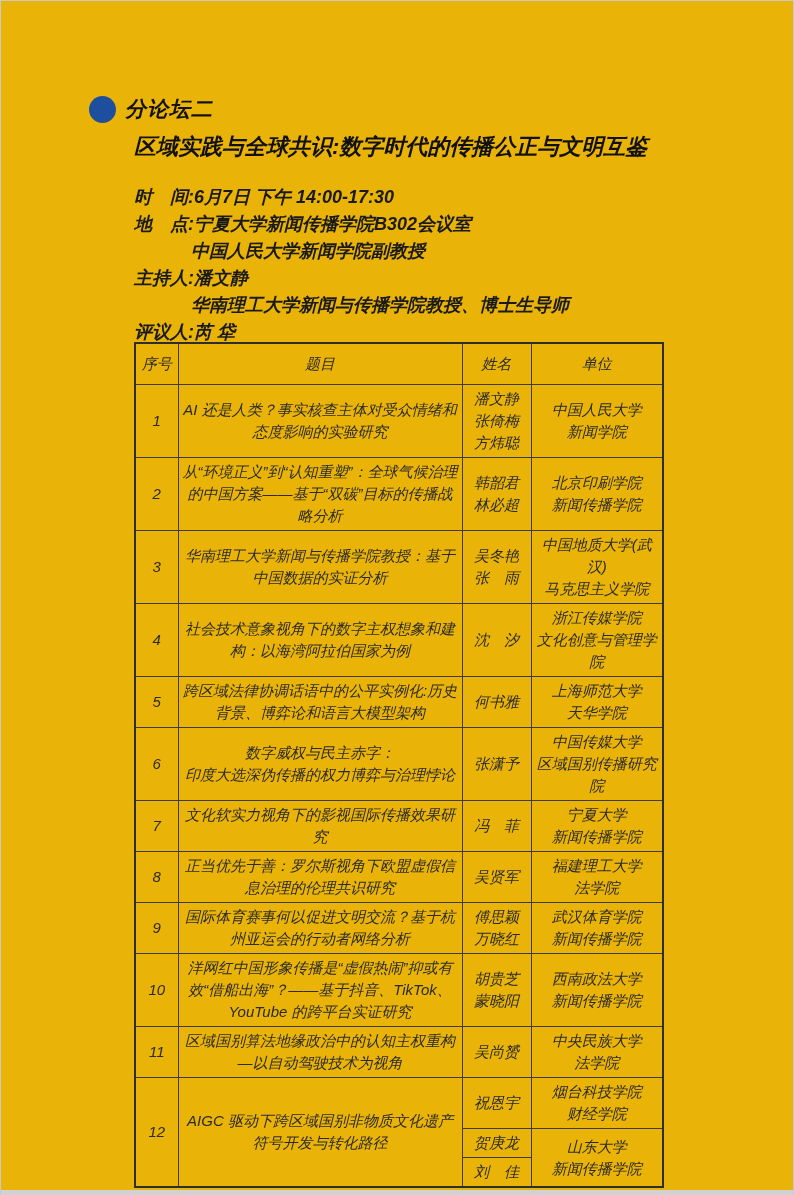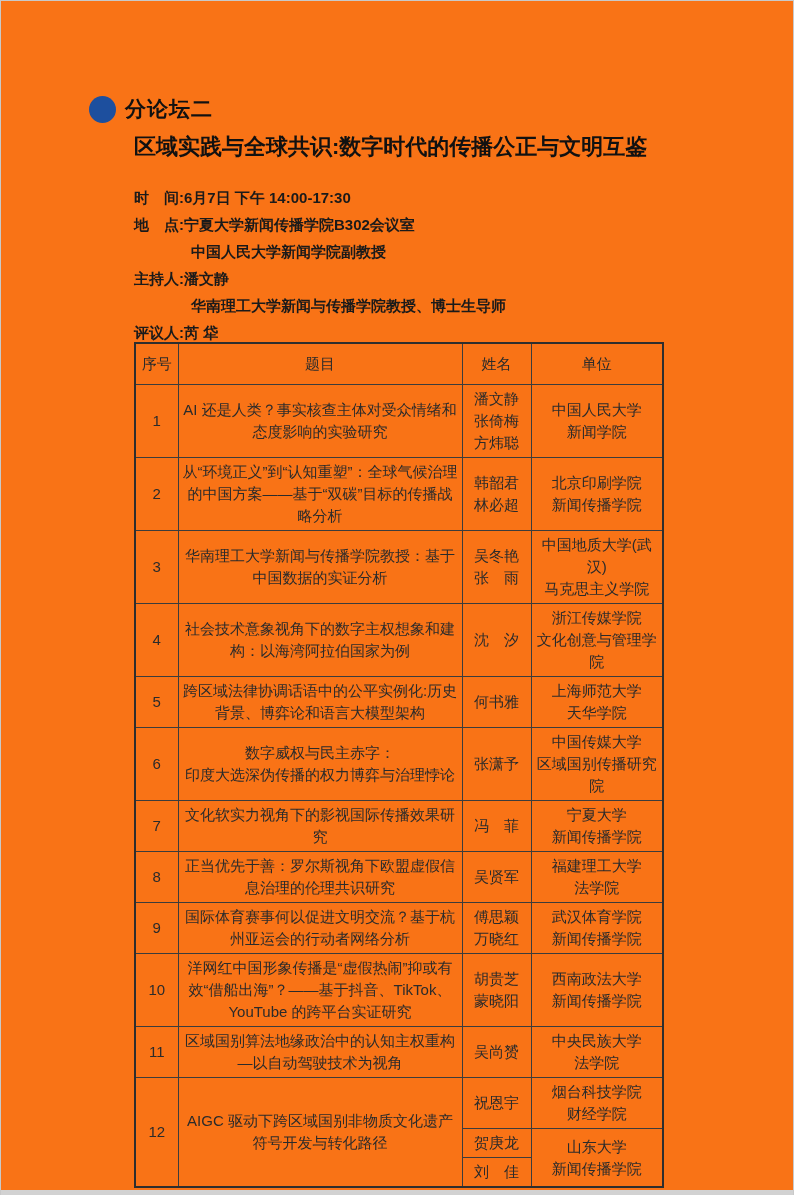--- a/index.html
+++ b/index.html
@@ -1,27 +1,28 @@
 <!DOCTYPE html>
 <html><head>
 <meta charset="utf-8">
 <style>
   html, body { margin: 0; padding: 0; background: #ffffff; }
   .page {
     position: relative;
     width: 794px;
     height: 1195px;
     box-sizing: border-box;
-    background: #f97316;
+    background: #eab308;
     border-top: 1px solid #c9c9c9;
     border-left: 1px solid #c9c9c9;
     border-right: 1px solid #c9c9c9;
     font-family: "Liberation Sans", "DejaVu Sans", sans-serif;
     color: #1e1e1e;
     overflow: hidden;
+    font-style: italic;
   }
   .bottom-bar {
     position: absolute;
     left: 0; right: 0; bottom: 0;
     height: 5px;
     background: #d2d2d2;
   }
   .forum-row {
     position: absolute;
     left: 88px;
@@ -50,21 +51,21 @@
     font-size: 22px;
     font-weight: bold;
     color: #111;
     white-space: nowrap;
     text-align: right;
   }
   .info {
     position: absolute;
     left: 133px;
     top: 183px;
-    font-size: 15px;
+    font-size: 18px;
     font-weight: bold;
     line-height: 27px;
     color: #1a1a1a;
   }
   .info-line { white-space: nowrap; }
   .info-sub { padding-left: 57px; }
   table.program {
     position: absolute;
     left: 133px;
     top: 341px;

